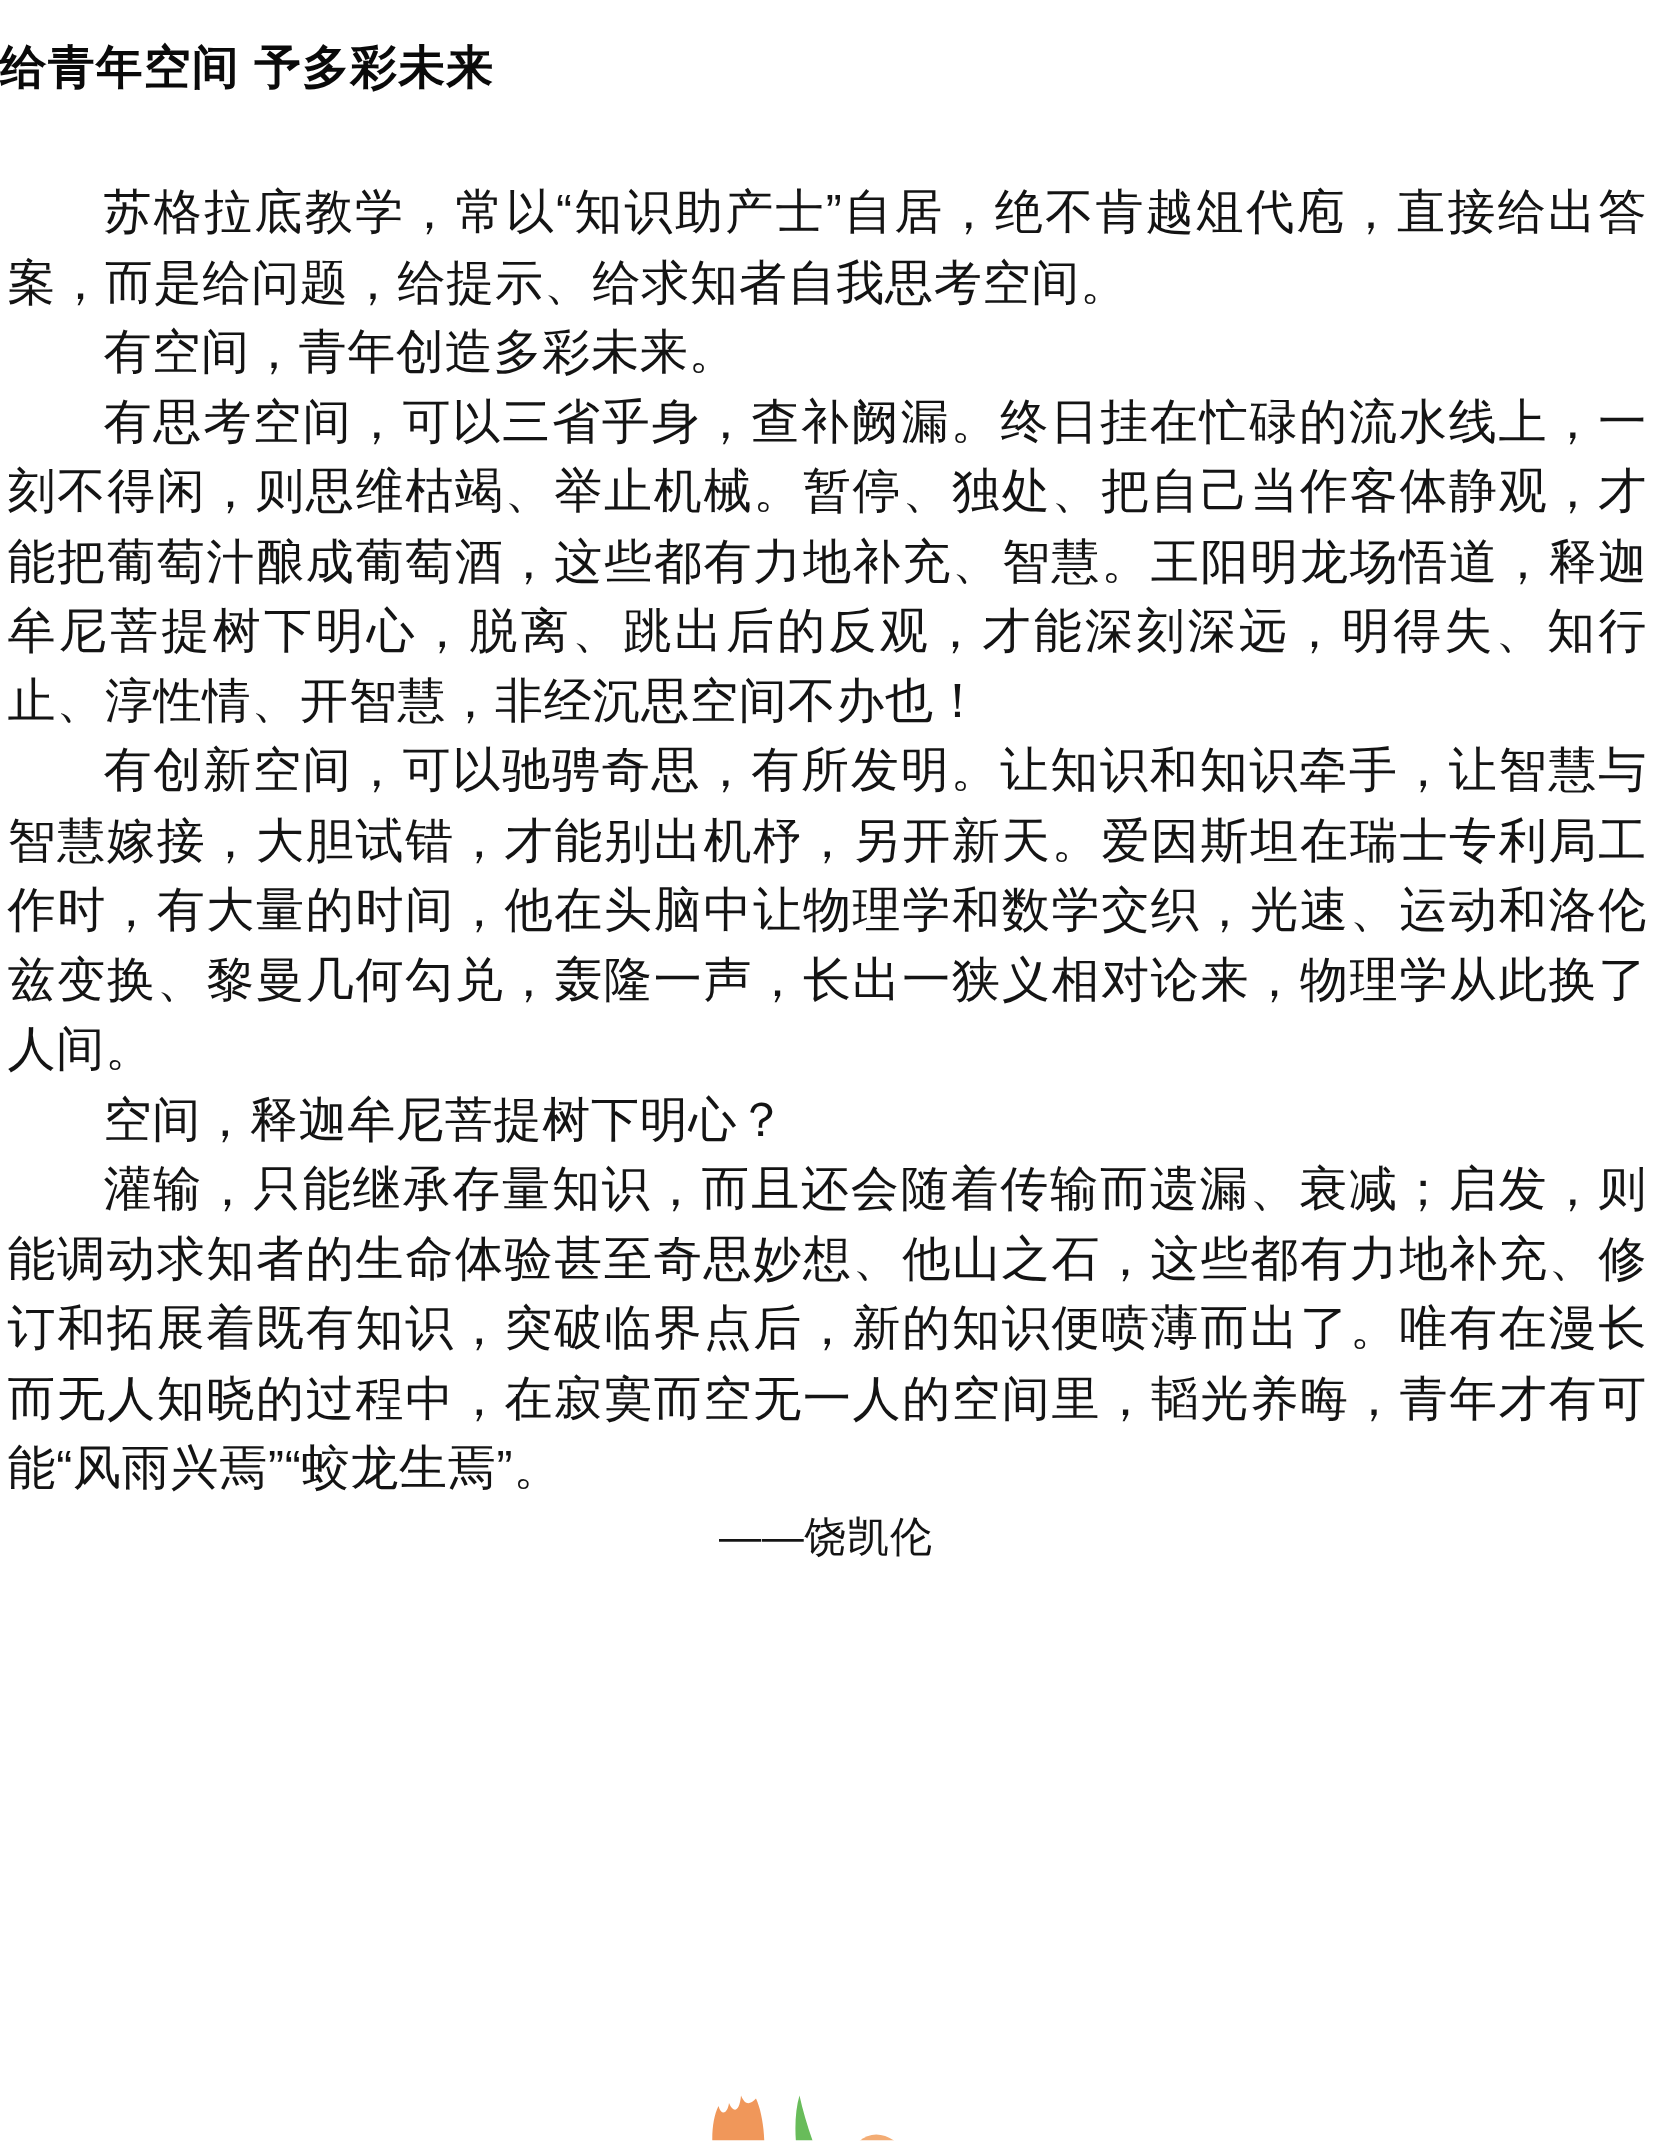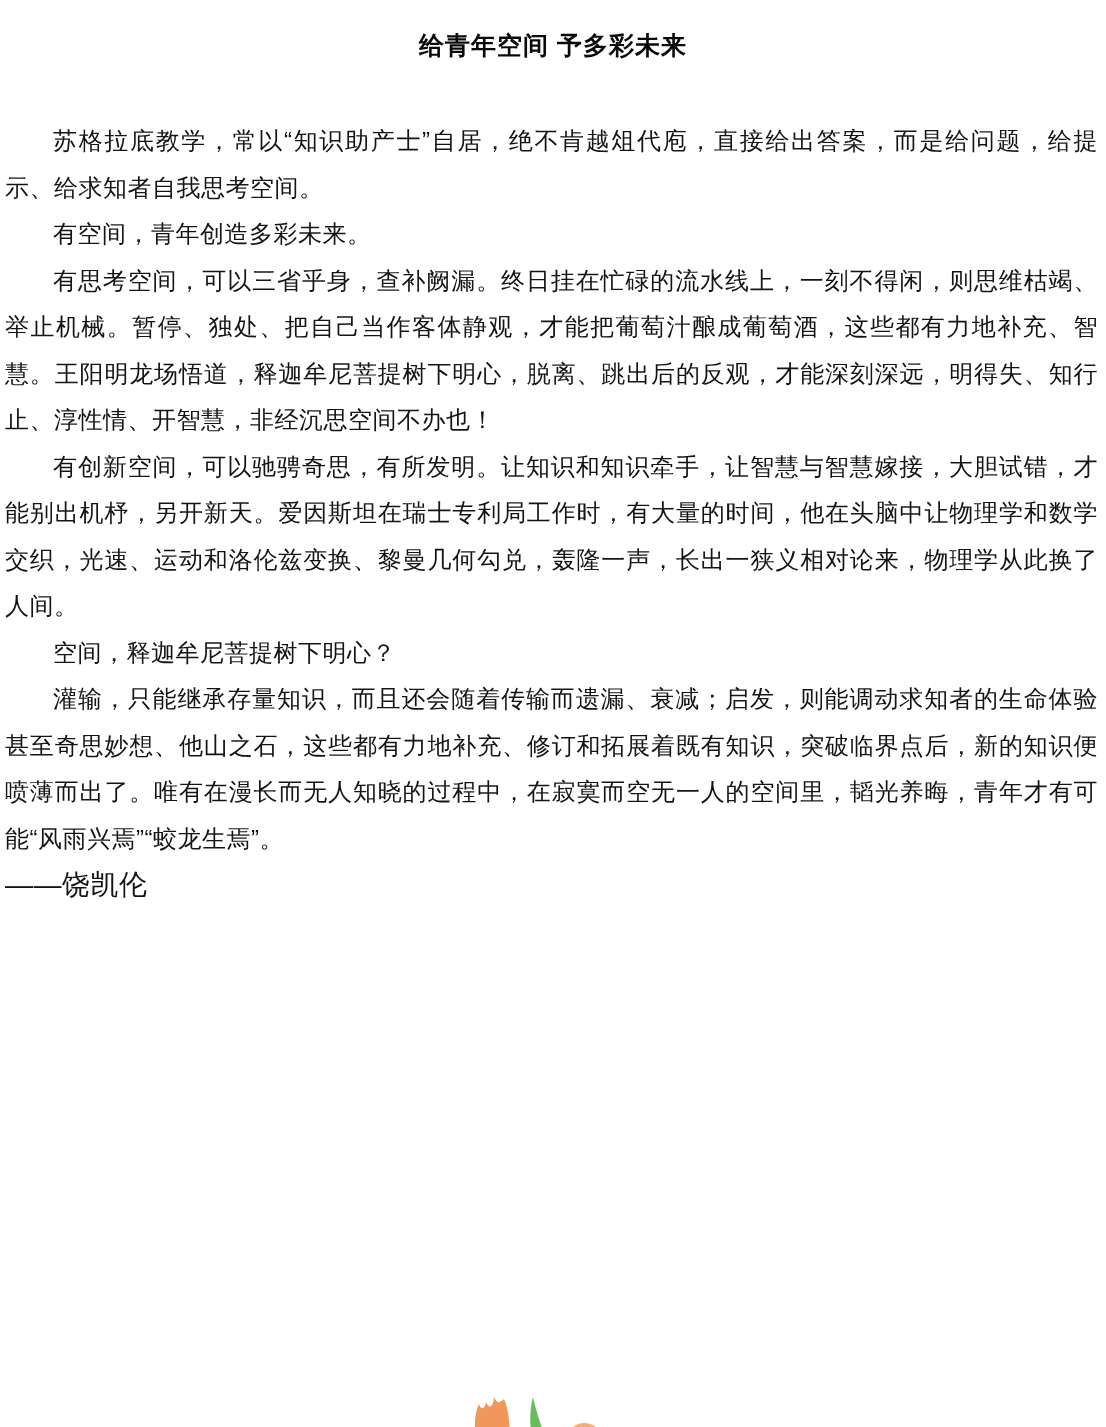--- a/index.html
+++ b/index.html
@@ -11,44 +11,43 @@
     position: relative;
     width: 1106px;
     height: 1427px;
     background: #ffffff;
     overflow: hidden;
     font-family: "Liberation Sans", sans-serif;
     color: #111111;
   }
   .doc-title {
     margin: 26px 0 54px 0;
-    font-size: 25px;
+    font-size: 31px;
     line-height: 38px;
     font-weight: bold;
-    text-align: center;
     letter-spacing: 1px;
     color: #0a0a0a;
   }
   .doc-body {
     padding: 0 8px 0 5px;
   }
   .doc-body p {
     margin: 0;
-    font-size: 24px;
+    font-size: 32px;
     line-height: 46.5px;
     text-align: justify;
     text-indent: 2em;
     letter-spacing: 0.5px;
     color: #141414;
   }
   .signature-line {
     padding: 0 10px 0 5px;
     font-size: 28px;
     line-height: 46.5px;
-    text-align: left;
+    text-align: center;
     letter-spacing: 0.5px;
     color: #141414;
   }
   .flower-graphic {
     position: absolute;
     left: 462px;
     top: 1394px;
     width: 200px;
     height: 70px;
     pointer-events: none;

